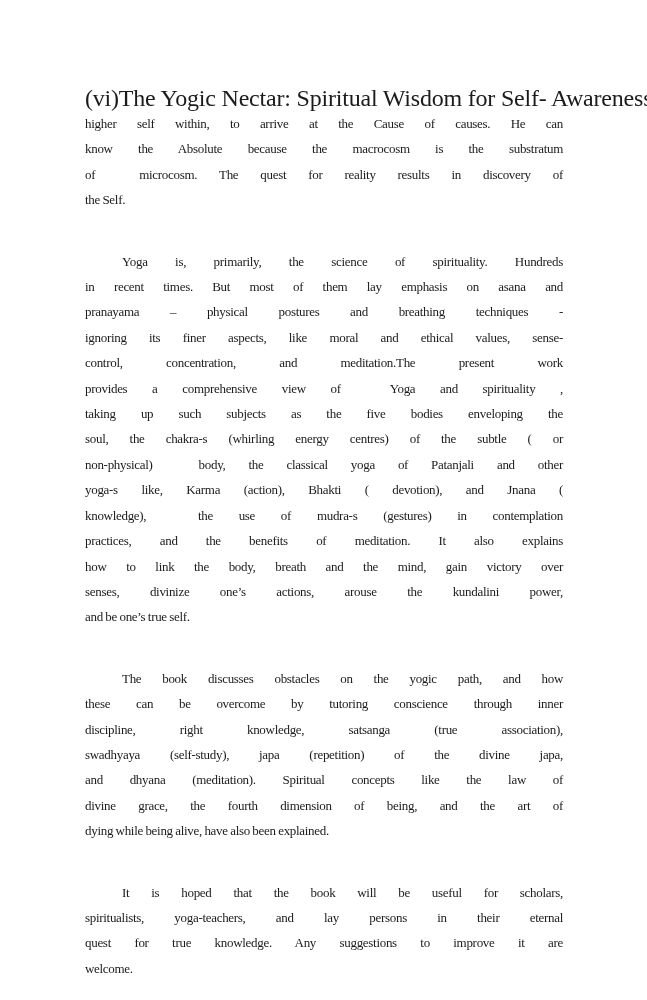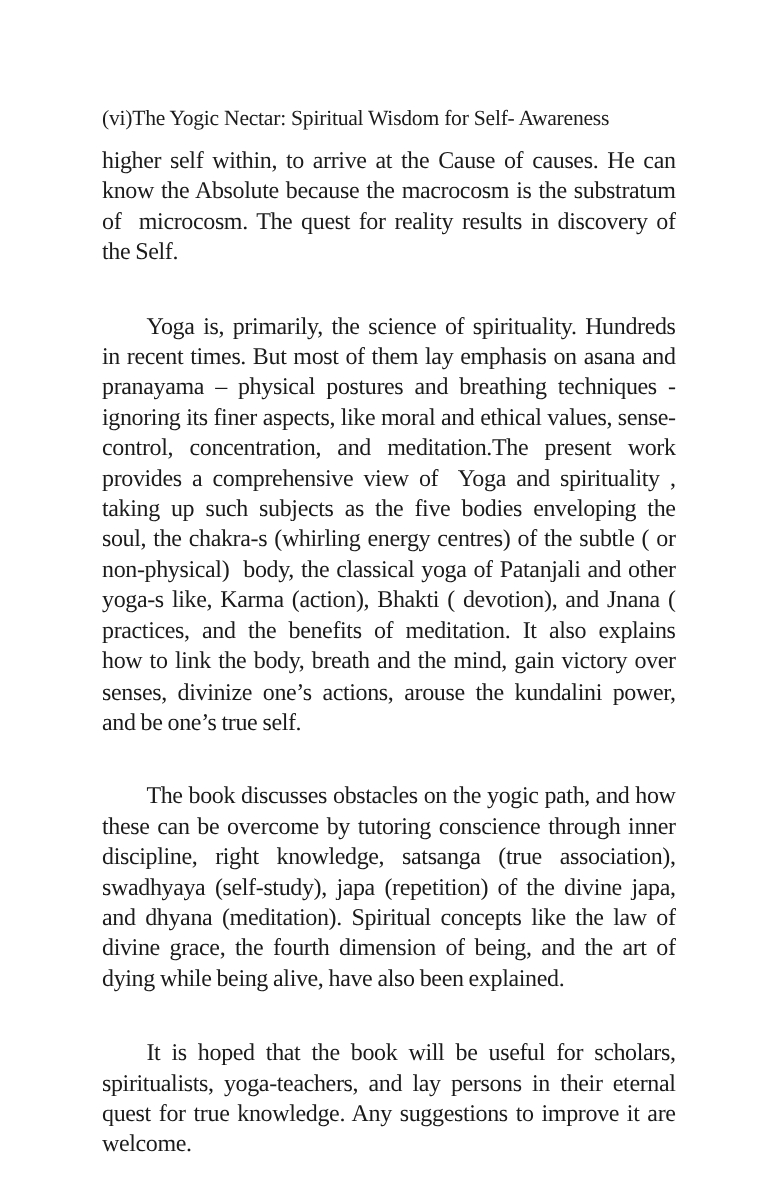--- a/index.html
+++ b/index.html
@@ -16,35 +16,34 @@
   }
   .page {
     position: absolute;
     left: 85px;
     top: 86px;
     width: 478px;
   }
   .running-header {
     display: flex;
     align-items: baseline;
-    font-size: 18px;
+    font-size: 24px;
     line-height: 25px;
-    margin-bottom: 11px;
     letter-spacing: -0.2px;
     white-space: nowrap;
   }
   .running-header .page-num {
     flex: 0 0 auto;
   }
   .running-header .title {
     flex: 1 1 auto;
     text-align: left;
   }
   .text-body {
-    font-size: 20px;
+    font-size: 13px;
     line-height: 25.4px;
     letter-spacing: -0.3px;
     word-spacing: -0.5px;
   }
   .paragraph + .paragraph {
     margin-top: 7px;
   }
   .line {
     text-align: justify;
     text-align-last: justify;
@@ -78,20 +77,21 @@
         <div class="line indent"><span class="">Yoga is, primarily, the science of spirituality. Hundreds</span></div>
         <div class="line"><span class="">in recent times. But most of them lay emphasis on </span><span class="italic">asana</span><span class=""> and</span></div>
         <div class="line"><span class="italic">pranayama</span><span class=""> – physical postures and breathing techniques -</span></div>
         <div class="line"><span class="">ignoring its finer aspects, like moral and ethical values, sense-</span></div>
         <div class="line"><span class="">control, concentration, and meditation.The present work</span></div>
         <div class="line"><span class="">provides a comprehensive view of&nbsp; Yoga and spirituality ,</span></div>
         <div class="line"><span class="">taking up such subjects as the five bodies enveloping the</span></div>
         <div class="line"><span class="">soul, the </span><span class="italic">chakra</span><span class="">-s (whirling energy centres) of the subtle ( or</span></div>
         <div class="line"><span class="">non-physical)&nbsp; body, the classical yoga of Patanjali and other</span></div>
         <div class="line"><span class="">yoga-s like, </span><span class="italic">Karma</span><span class=""> (action), </span><span class="italic">Bhakti</span><span class=""> ( devotion), and </span><span class="italic">Jnana</span><span class=""> (</span></div>
+        <div class="line"><span class="">knowledge),&nbsp; the use of </span><span class="italic">mudra</span><span class="">-s (gestures) in contemplation</span></div>
         <div class="line"><span class="">practices, and the benefits of meditation. It also explains</span></div>
         <div class="line"><span class="">how to link the body, breath and the mind, gain victory over</span></div>
         <div class="line"><span class="">senses, divinize one’s actions, arouse the </span><span class="italic">kundalini</span><span class=""> power,</span></div>
         <div class="line last"><span class="">and be one’s true self.</span></div>
       </div>
       <div class="paragraph">
         <div class="line indent"><span class="">The book discusses obstacles on the yogic path, and how</span></div>
         <div class="line"><span class="">these can be overcome by tutoring conscience through inner</span></div>
         <div class="line"><span class="">discipline, right knowledge, </span><span class="italic">satsanga</span><span class=""> (true association),</span></div>
         <div class="line"><span class="italic">swadhyaya</span><span class=""> (self-study), </span><span class="italic">japa</span><span class=""> (repetition) of the divine japa,</span></div>

